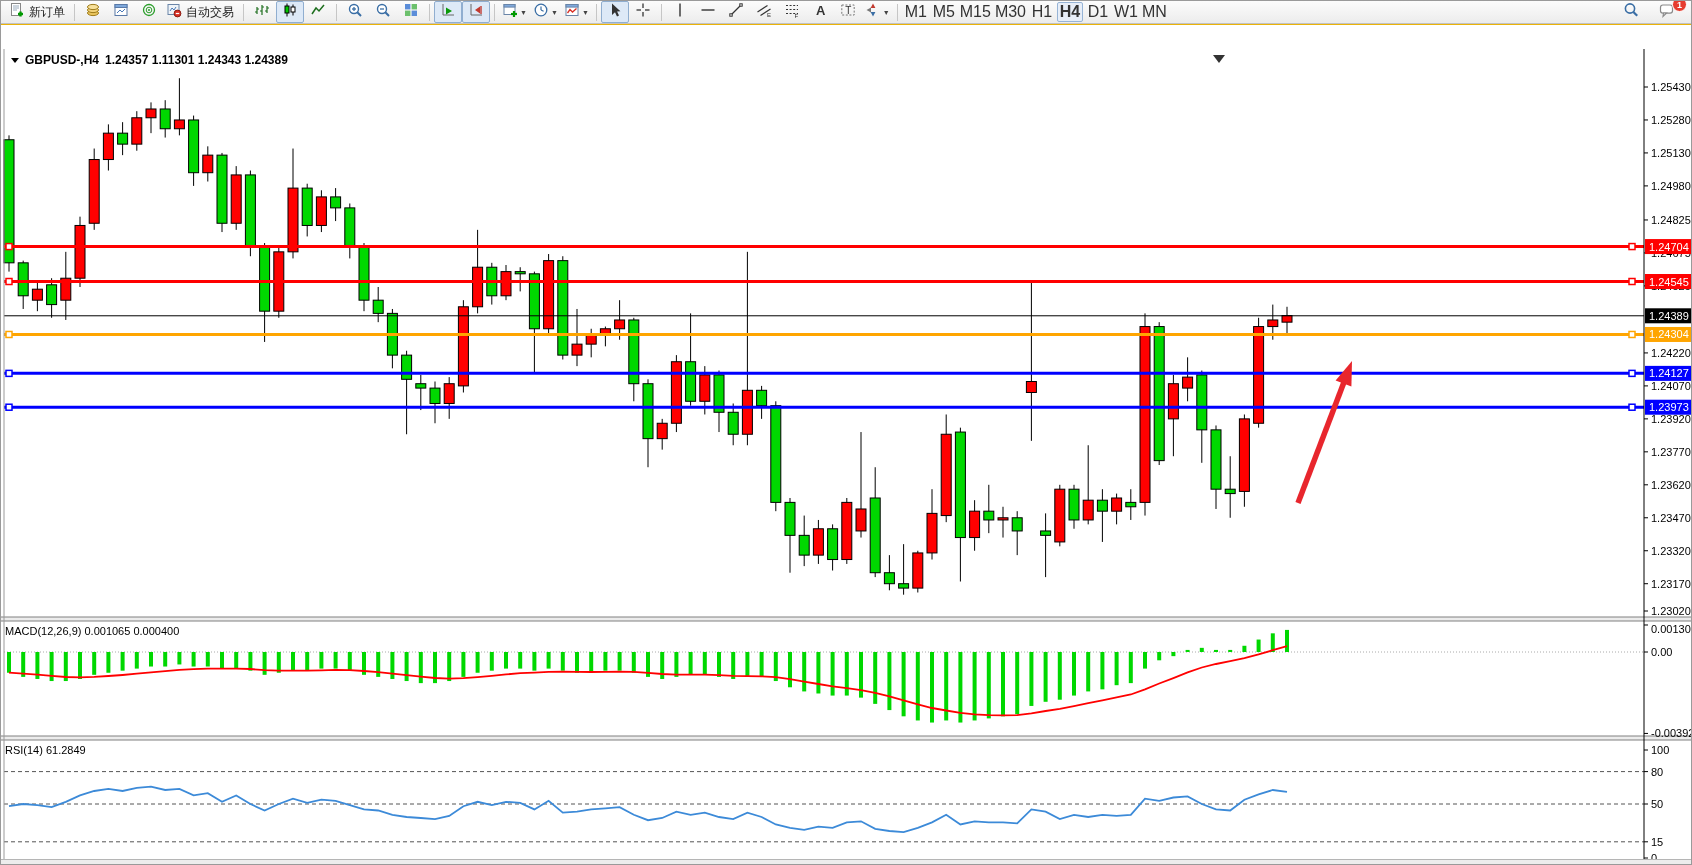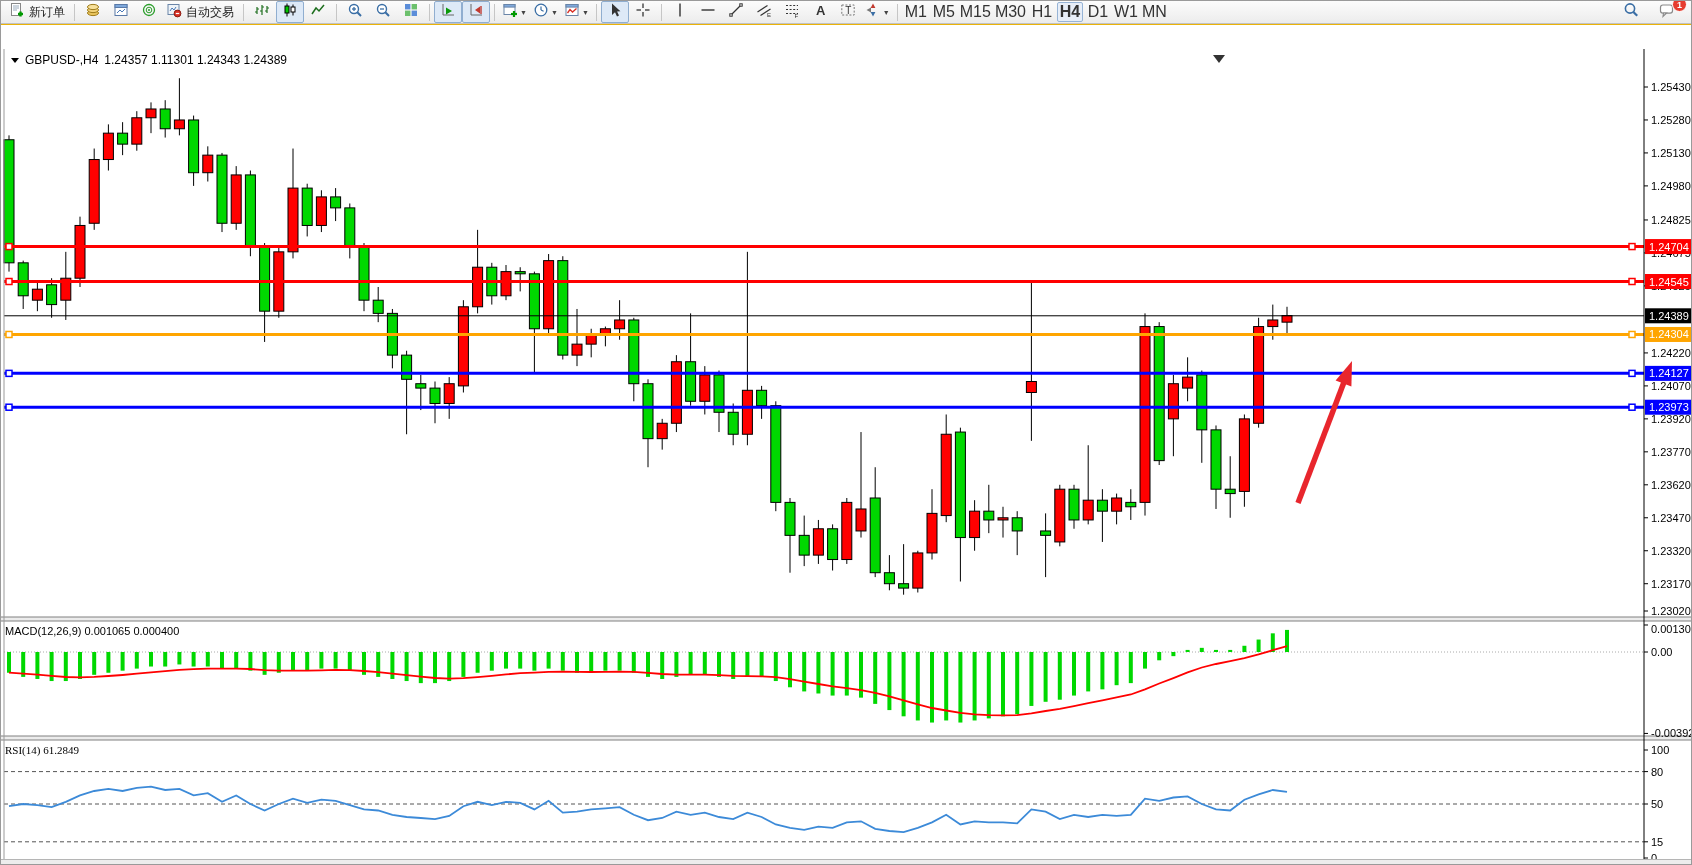--- a/index.html
+++ b/index.html
@@ -12,21 +12,21 @@
   .caret{font-size:7px;color:#444;line-height:1;}
   .sep{width:1px;height:17px;background:#c6c6c6;margin:0 4px;flex:0 0 1px;}
   .tfbtn{height:18px;min-width:24px;display:flex;align-items:center;justify-content:center;font-size:16px;color:#333;border:1px solid transparent;border-radius:2px;margin:12px 1px;}
   .tfbtn.pressed{background:#e7eef8;border-color:#97b4d6;font-weight:bold;}
   #tb-right{margin-left:auto;display:flex;align-items:center;gap:8px;padding-right:12px;}
   .notif{position:relative;}
   .notif .nbadge{position:absolute;top:-5px;right:-7px;background:#e63c2f;color:#fff;font-size:9px;font-weight:bold;border-radius:8px;min-width:13px;height:13px;display:flex;align-items:center;justify-content:center;border:1px solid #fff;}
   
   #chartwin{position:absolute;top:24px;left:0;width:1692px;height:841px;background:#fff;}
   #chart-svg{position:absolute;top:24px;left:0;}
-  #chart-title{position:absolute;top:28px;left:10px;font-size:12px;color:#000;display:flex;align-items:center;gap:6px;z-index:5;}
+  #chart-title{position:absolute;top:28px;left:10px;font-size:12px;color:#000;display:flex;align-items:center;gap:6px;z-index:5;font-weight:bold;}
   #title-caret{width:0;height:0;border-left:4px solid transparent;border-right:4px solid transparent;border-top:5px solid #000;display:inline-block;}
   .panel-label{position:absolute;left:4px;font-size:11px;color:#000;z-index:5;}
   #bottom-strip{position:absolute;left:0;top:858px;width:1692px;height:7px;background:#ededed;border-top:1px solid #b5b5b5;box-sizing:border-box;}
 </style>
 </head>
 <body>
 
 <div id="stage">
   <div id="toolbar">
       <div class="tbtn">
@@ -640,17 +640,17 @@
         <line x1="1157" y1="837" x2="1157" y2="841" stroke="#000"></line>
         <line x1="1235" y1="837" x2="1235" y2="841" stroke="#000"></line>
         <line x1="1282" y1="837" x2="1282" y2="841" stroke="#000"></line>
       </svg>
     <div id="chart-title">
       <span id="title-caret"></span>
       <span>GBPUSD-,H4</span>
       <span>1.24357 1.11301 1.24343 1.24389</span>
     </div>
     <div class="panel-label" id="macd-label" style="top: 600px;">MACD(12,26,9) 0.001065 0.000400</div>
-    <div class="panel-label" id="rsi-label" style="top: 719px; font-family: Liberation Serif, serif;">RSI(14) 61.2849</div>
+    <div class="panel-label" id="rsi-label" style="top: 719px;">RSI(14) 61.2849</div>
     <div id="time-labels"></div>
   </div>
   <div id="bottom-strip"></div>
 </div>
 
 </body></html>

